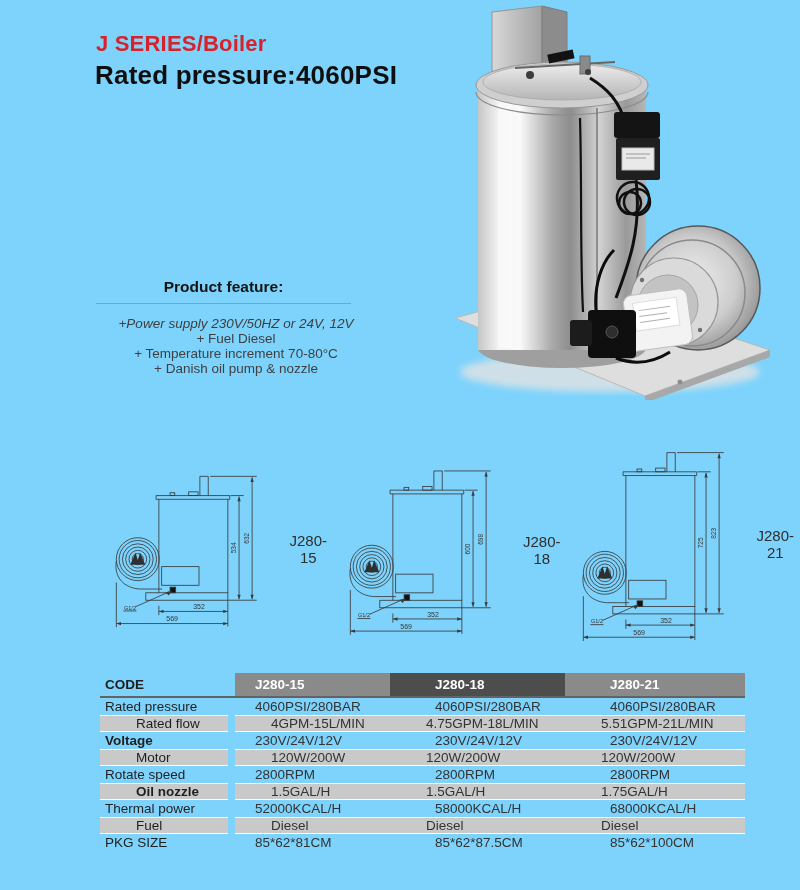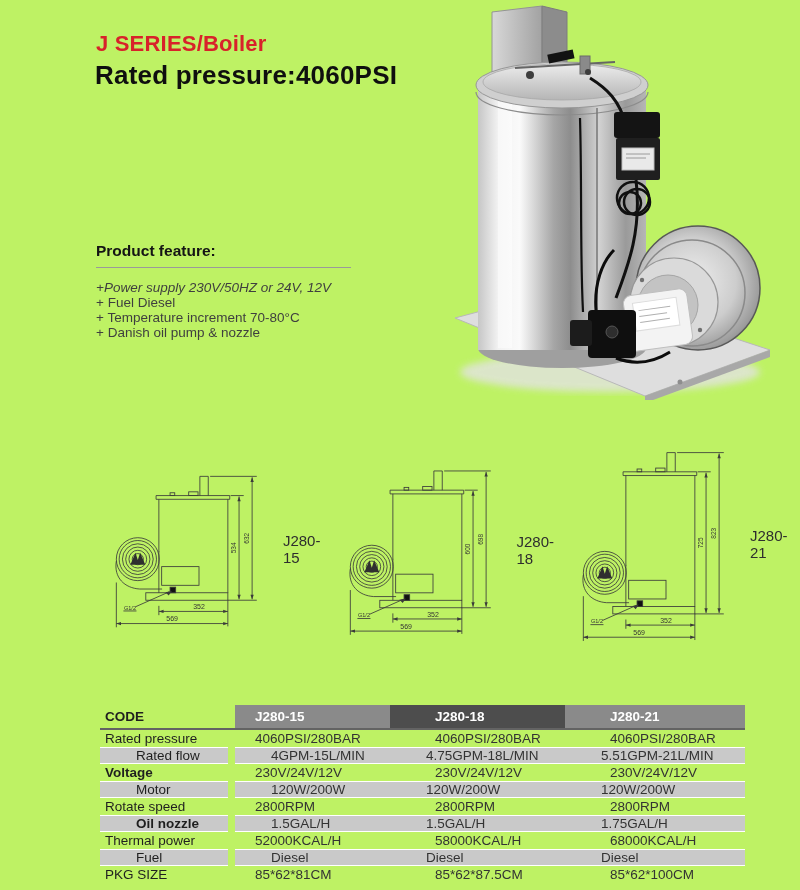--- a/index.html
+++ b/index.html
@@ -1,44 +1,44 @@
 <!DOCTYPE html>
 <html><head>
 <meta charset="utf-8">
 <style>
   html,body { margin:0; padding:0; background:#ffffff; }
   .page {
-    position:relative; width:800px; height:890px; background:#bef264; overflow:hidden;
-    font-family:"Liberation Sans", sans-serif; color:#222;
+    position:relative; width:800px; height:890px; background:#7dd3fc; overflow:hidden;
+    font-family:"Liberation Sans", sans-serif; color:#222;text-align:center;
   }
   
   .series-title { position:absolute; left:96px; top:31px; font-size:22px; font-weight:700; letter-spacing:.2px; }
   .pressure-title { position:absolute; left:95px; top:60px; font-size:26px; font-weight:700; color:#0f0f0f; letter-spacing:.2px; }
 
   
   .photo { position:absolute; left:430px; top:0; width:370px; height:400px; }
 
   
   .features { position:absolute; left:96px; top:242px; width:280px; }
-  .features-heading { font-size:15.5px; font-weight:700; color:#141414; padding-bottom:7px; border-bottom:1px solid #9a9a9a; width:255px; }
+  .features-heading { font-size:15.5px; font-weight:700; color:#141414; padding-bottom:7px; border-bottom:1px solid #9a9a9a; width:255px;margin-top:36px; }
   .feature-item { font-size:13.5px; color:#3f3f3f; }
   .feature-item:first-child { margin-top:12px;font-style:italic; }
 
   
   .drawings { position:absolute; left:100px; top:408px; width:645px; height:245px;
     display:flex; justify-content:space-between; align-items:flex-end; }
   .drawing-block { display:flex; flex-direction:row; align-items:center; }
   .drawing-label { font-size:15px; color:#2e2e2e; margin-top:2px; }
   .mb0 { margin-bottom:15px; } .mb1 { margin-bottom:7px; } .mb2 { margin-bottom:0; }
 
   
   .spec-table { position:absolute; left:100px; top:673px; width:645px; font-size:13.5px; color:#333; }
   .spec-row { display:grid; grid-template-columns:128px 7px 155px 175px 180px; height:17px; }
   .spec-row > div { height:100%; display:flex; align-items:center; box-sizing:border-box; }
-  .header-row { height:23px; border-bottom:2px solid #636363;margin-top:32px; }
+  .header-row { height:23px; border-bottom:2px solid #636363; }
   .header-row .cell-val { color:#ffffff; font-weight:600; }
   .cell-label { padding-left:5px; color:#1f1f1f; }
   .bold { font-weight:700; }
   .cell-val.c1 { padding-left:20px; }
   .cell-val.c2 { padding-left:45px; }
   .cell-val.c3 { padding-left:45px; }
   .shaded .cell-label, .shaded .cell-val {
     background:#c9c9c9; border-top:1.5px solid #fff; border-bottom:1.5px solid #fff;padding-left:36px;
   }
   .spacer { background:transparent; }

